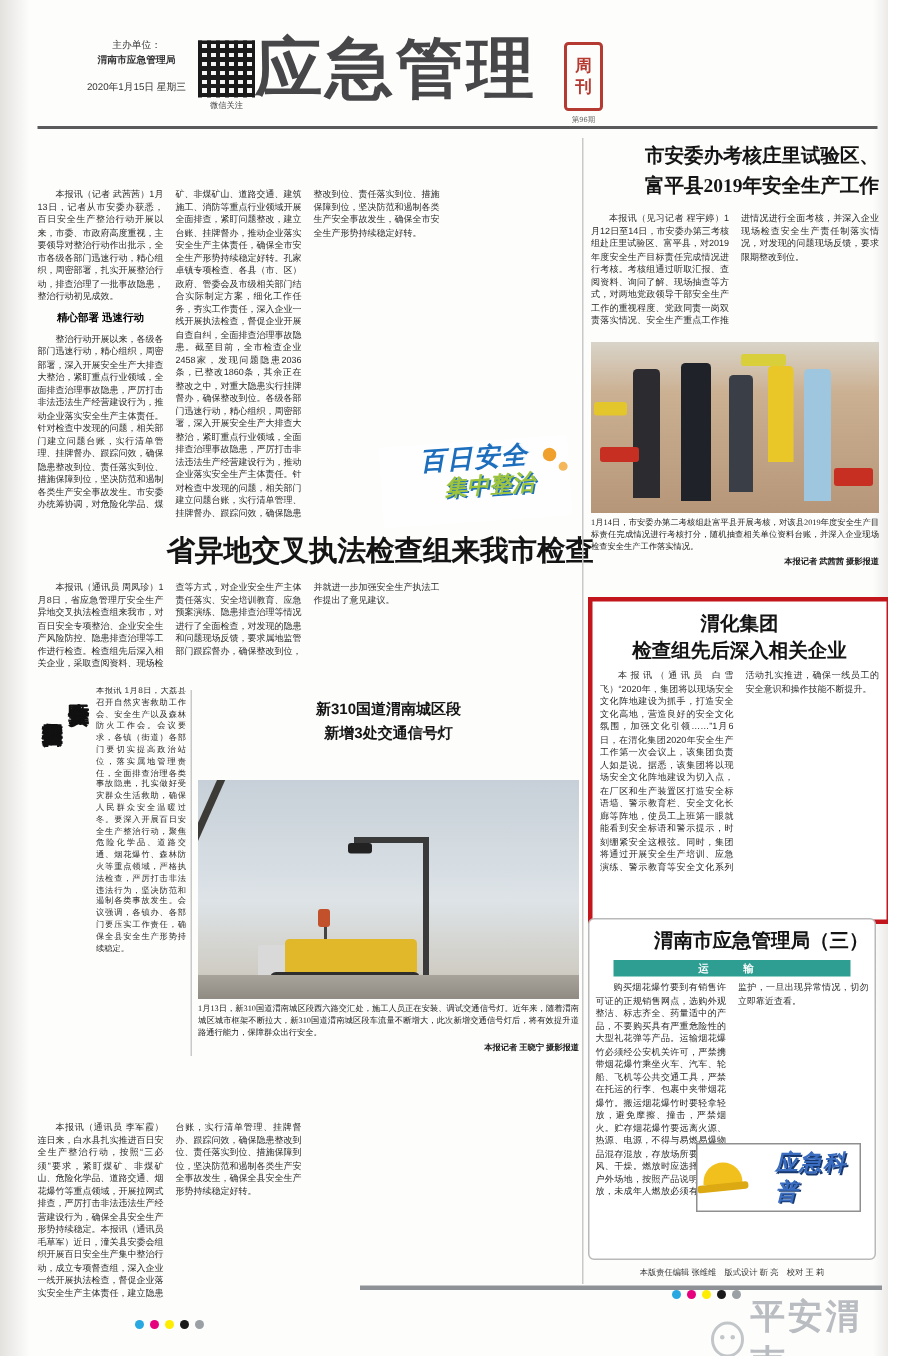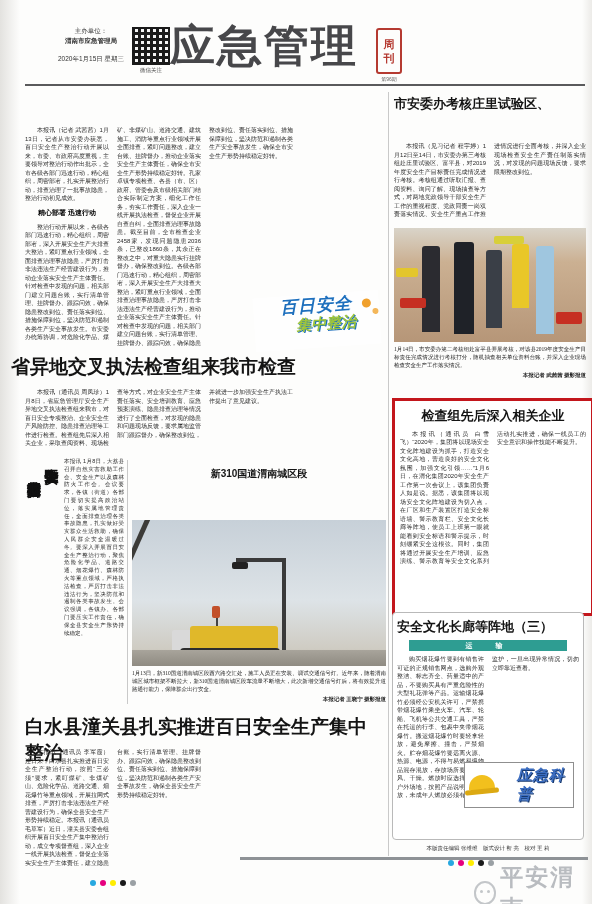--- a/index.html
+++ b/index.html
@@ -26,21 +26,21 @@
   .issue{left:372px;top:76px;width:34px;font-size:5px;color:#666;text-align:center;}
   .paper-info{left:406px;top:28px;width:160px;}
   .paper-logo{display:flex;align-items:center;gap:3px;font-size:11px;font-weight:900;
               font-style:italic;color:#c1272d;}
   .paper-logo .disc{width:9px;height:9px;border-radius:50%;background:#c1272d;display:inline-block;}
   .paper-meta{font-size:5.5px;line-height:1.7;color:#3a3a3a;margin-top:2px;}
   .rule-hdr{left:25px;top:84px;width:560px;height:2px;background:#5a5a5c;}
 
   
   .h-sans{font-weight:900;text-align:center;color:#141414;font-family:"Liberation Sans","DejaVu Sans",sans-serif;}
-  .h-serif{font-weight:900;text-align:left;color:#141414;font-family:"Liberation Serif","DejaVu Serif",serif;}
+  .h-serif{font-weight:900;text-align:right;color:#141414;font-family:"Liberation Serif","DejaVu Serif",serif;}
 
   
   .bt{font-size:6px;line-height:1.42;text-align:justify;color:#2b2b2b;overflow:hidden;}
   .bt p{margin:0 0 2px 0;text-indent:12px;}
   .cols4{column-count:4;column-gap:8px;column-fill:auto;}
   .cols2{column-count:2;column-gap:8px;column-fill:auto;}
   .subhead{font-weight:900;text-align:center;text-indent:0 !important;font-size:7px;margin:5px 0 !important;color:#000;}
 
   
   .badge{left:254px;top:294px;width:126px;height:54px;transform:rotate(-4deg);
@@ -138,63 +138,64 @@
     <p>整治行动开展以来，各级各部门迅速行动，精心组织，周密部署，深入开展安全生产大排查大整治，紧盯重点行业领域，全面排查治理事故隐患，严厉打击非法违法生产经营建设行为，推动企业落实安全生产主体责任。针对检查中发现的问题，相关部门建立问题台账，实行清单管理、挂牌督办、跟踪问效，确保隐患整改到位、责任落实到位、措施保障到位，坚决防范和遏制各类生产安全事故发生。市安委办统筹协调，对危险化学品、煤矿、非煤矿山、道路交通、建筑施工、消防等重点行业领域开展全面排查，紧盯问题整改，建立台账、挂牌督办，推动企业落实安全生产主体责任，确保全市安全生产形势持续稳定好转。孔家卓镇专项检查、各县（市、区）政府、管委会及市级相关部门结合实际制定方案，细化工作任务，夯实工作责任，深入企业一线开展执法检查，督促企业开展自查自纠，全面排查治理事故隐患。截至目前，全市检查企业2458家，发现问题隐患2036条，已整改1860条，其余正在整改之中，对重大隐患实行挂牌督办，确保整改到位。各级各部门迅速行动，精心组织，周密部署，深入开展安全生产大排查大整治，紧盯重点行业领域，全面排查治理事故隐患，严厉打击非法违法生产经营建设行为，推动企业落实安全生产主体责任。针对检查中发现的问题，相关部门建立问题台账，实行清单管理、挂牌督办、跟踪问效，确保隐患整改到位、责任落实到位、措施保障到位，坚决防范和遏制各类生产安全事故发生，确保全市安全生产形势持续稳定好转。</p>
   </div>
 
   <div class="abs badge">
     <div class="l1">百日安全</div>
     <div class="l2">集中整治</div>
     <span class="dot1"></span>
     <span class="dot2"></span>
   </div>
 
-  <div class="abs h-serif" style="left:11px;top:354px;width:360px;font-size:19px;">省异地交叉执法检查组来我市检查</div>
+  <div class="abs h-serif" style="left:36px;top:354px;width:360px;font-size:19px;">省异地交叉执法检查组来我市检查</div>
   <div class="abs bt cols4" style="left:25px;top:388px;width:360px;height:64px;">
     <p>本报讯（通讯员 周凤珍）1月8日，省应急管理厅安全生产异地交叉执法检查组来我市，对百日安全专项整治、企业安全生产风险防控、隐患排查治理等工作进行检查。检查组先后深入相关企业，采取查阅资料、现场检查等方式，对企业安全生产主体责任落实、安全培训教育、应急预案演练、隐患排查治理等情况进行了全面检查，对发现的隐患和问题现场反馈，要求属地监管部门跟踪督办，确保整改到位，并就进一步加强安全生产执法工作提出了意见建议。</p>
   </div>
 
   <div class="abs a4">
     <div class="a4-title">
       <span class="t1">大荔县召开自然灾害救助</span>
       <span>暨安全生产工作会</span>
     </div>
     <div class="bt" style="height:248px;">本报讯 1月8日，大荔县召开自然灾害救助工作会、安全生产以及森林防火工作会。会议要求，各镇（街道）各部门要切实提高政治站位，落实属地管理责任，全面排查治理各类事故隐患，扎实做好受灾群众生活救助，确保人民群众安全温暖过冬。要深入开展百日安全生产整治行动，聚焦危险化学品、道路交通、烟花爆竹、森林防火等重点领域，严格执法检查，严厉打击非法违法行为，坚决防范和遏制各类事故发生。会议强调，各镇办、各部门要压实工作责任，确保全县安全生产形势持续稳定。</div>
   </div>
   <div class="abs vline" style="left:127px;top:460px;height:244px;"></div>
 
   <div class="abs h-sans" style="left:132px;top:466px;width:254px;font-size:10px;line-height:1.6;">
     <div>新310国道渭南城区段</div>
+    <div>新增3处交通信号灯</div>
   </div>
   <div class="abs photo1">
     <div class="boom"></div>
     <div class="hook"></div>
     <div class="worker"></div>
     <div class="signal-arm"></div>
     <div class="signal-pole"></div>
     <div class="signal-head"></div>
     <div class="truck-cab"></div>
     <div class="truck"></div>
     <div class="wheels"></div>
     <div class="bldg"></div>
   </div>
   <div class="abs caption" style="left:132px;top:670px;width:254px;">
     <span>1月13日，新310国道渭南城区段西六路交汇处，施工人员正在安装、调试交通信号灯。近年来，随着渭南城区城市框架不断拉大，新310国道渭南城区段车流量不断增大，此次新增交通信号灯后，将有效提升道路通行能力，保障群众出行安全。</span>
     <div class="credit">本报记者 王晓宁 摄影报道</div>
   </div>
 
-  <div class="abs h-serif" style="left:25px;top:714px;width:360px;font-size:19px;">白水县潼关县扎实推进百日安全生产集中整治</div>
   <div class="abs bt cols4" style="left:25px;top:748px;width:360px;height:126px;">
     <p>本报讯（通讯员 李军霞）连日来，白水县扎实推进百日安全生产整治行动，按照“三必须”要求，紧盯煤矿、非煤矿山、危险化学品、道路交通、烟花爆竹等重点领域，开展拉网式排查，严厉打击非法违法生产经营建设行为，确保全县安全生产形势持续稳定。本报讯（通讯员 毛草军）近日，潼关县安委会组织开展百日安全生产集中整治行动，成立专项督查组，深入企业一线开展执法检查，督促企业落实安全生产主体责任，建立隐患台账，实行清单管理、挂牌督办、跟踪问效，确保隐患整改到位、责任落实到位、措施保障到位，坚决防范和遏制各类生产安全事故发生，确保全县安全生产形势持续稳定好转。</p>
   </div>
 
   <div class="abs vline" style="left:388px;top:92px;height:764px;"></div>
 
   <div class="abs h-serif" style="left:394px;top:94px;width:192px;font-size:13px;line-height:1.55;">
     <div>市安委办考核庄里试验区、</div>
+    <div>富平县2019年安全生产工作</div>
   </div>
   <div class="abs bt cols2" style="left:394px;top:142px;width:192px;height:82px;">
     <p>本报讯（见习记者 程宇婷）1月12日至14日，市安委办第三考核组赴庄里试验区、富平县，对2019年度安全生产目标责任完成情况进行考核。考核组通过听取汇报、查阅资料、询问了解、现场抽查等方式，对两地党政领导干部安全生产工作的重视程度、党政同责一岗双责落实情况、安全生产重点工作推进情况进行全面考核，并深入企业现场检查安全生产责任制落实情况，对发现的问题现场反馈，要求限期整改到位。</p>
   </div>
 
   <div class="abs photo2">
     <div class="fig" style="left:28px;top:18px;width:18px;height:86px;background:#2b2b30;"></div>
     <div class="fig" style="left:60px;top:14px;width:20px;height:92px;background:#1f2228;"></div>
     <div class="fig" style="left:92px;top:22px;width:16px;height:78px;background:#3a3f47;"></div>
     <div class="fig" style="left:118px;top:16px;width:17px;height:64px;background:#e9c728;"></div>
@@ -203,28 +204,29 @@
     <div class="ground-obj" style="left:162px;top:84px;width:26px;height:12px;background:#c62f22;"></div>
     <div class="ground-obj" style="left:2px;top:40px;width:22px;height:9px;background:#e3c62c;"></div>
     <div class="ground-obj" style="left:100px;top:8px;width:30px;height:8px;background:#d8cf3a;"></div>
   </div>
   <div class="abs caption" style="left:394px;top:346px;width:192px;">
     <span>1月14日，市安委办第二考核组赴富平县开展考核，对该县2019年度安全生产目标责任完成情况进行考核打分，随机抽查相关单位资料台账，并深入企业现场检查安全生产工作落实情况。</span>
     <div class="credit">本报记者 武茜茜 摄影报道</div>
   </div>
 
   <div class="abs redbox">
+    <div class="h-sans t">渭化集团</div>
     <div class="h-sans t" style="margin-bottom:5px;">检查组先后深入相关企业</div>
     <div class="bt cols2" style="height:152px;">
       <p>本报讯（通讯员 白雪飞）“2020年，集团将以现场安全文化阵地建设为抓手，打造安全文化高地，营造良好的安全文化氛围，加强文化引领……”1月6日，在渭化集团2020年安全生产工作第一次会议上，该集团负责人如是说。据悉，该集团将以现场安全文化阵地建设为切入点，在厂区和生产装置区打造安全标语墙、警示教育栏、安全文化长廊等阵地，使员工上班第一眼就能看到安全标语和警示提示，时刻绷紧安全这根弦。同时，集团将通过开展安全生产培训、应急演练、警示教育等安全文化系列活动扎实推进，确保一线员工的安全意识和操作技能不断提升。</p>
     </div>
   </div>
 
   <div class="abs a8box">
-    <div class="h-serif" style="font-size:13px;">安全文化长廊等阵地（三）</div>
+    <div class="h-serif" style="font-size:13px;">渭南市应急管理局（三）</div>
     <div class="tealbar">运　输</div>
     <div style="position:relative;height:158px;">
       <div class="bt cols2" style="height:158px;font-family:'Liberation Serif',serif;">
         <p>购买烟花爆竹要到有销售许可证的正规销售网点，选购外观整洁、标志齐全、药量适中的产品，不要购买具有严重危险性的大型礼花弹等产品。运输烟花爆竹必须经公安机关许可，严禁携带烟花爆竹乘坐火车、汽车、轮船、飞机等公共交通工具，严禁在托运的行李、包裹中夹带烟花爆竹。搬运烟花爆竹时要轻拿轻放，避免摩擦、撞击，严禁烟火。贮存烟花爆竹要远离火源、热源、电源，不得与易燃易爆物品混存混放，存放场所要保持通风、干燥。燃放时应选择空旷的户外场地，按照产品说明正确燃放，未成年人燃放必须有成年人监护，一旦出现异常情况，切勿立即靠近查看。</p>
       </div>
       <div class="kepu">
         <div class="helmet">
           <div class="dome"></div>
             <div class="brim"></div>
         </div>

